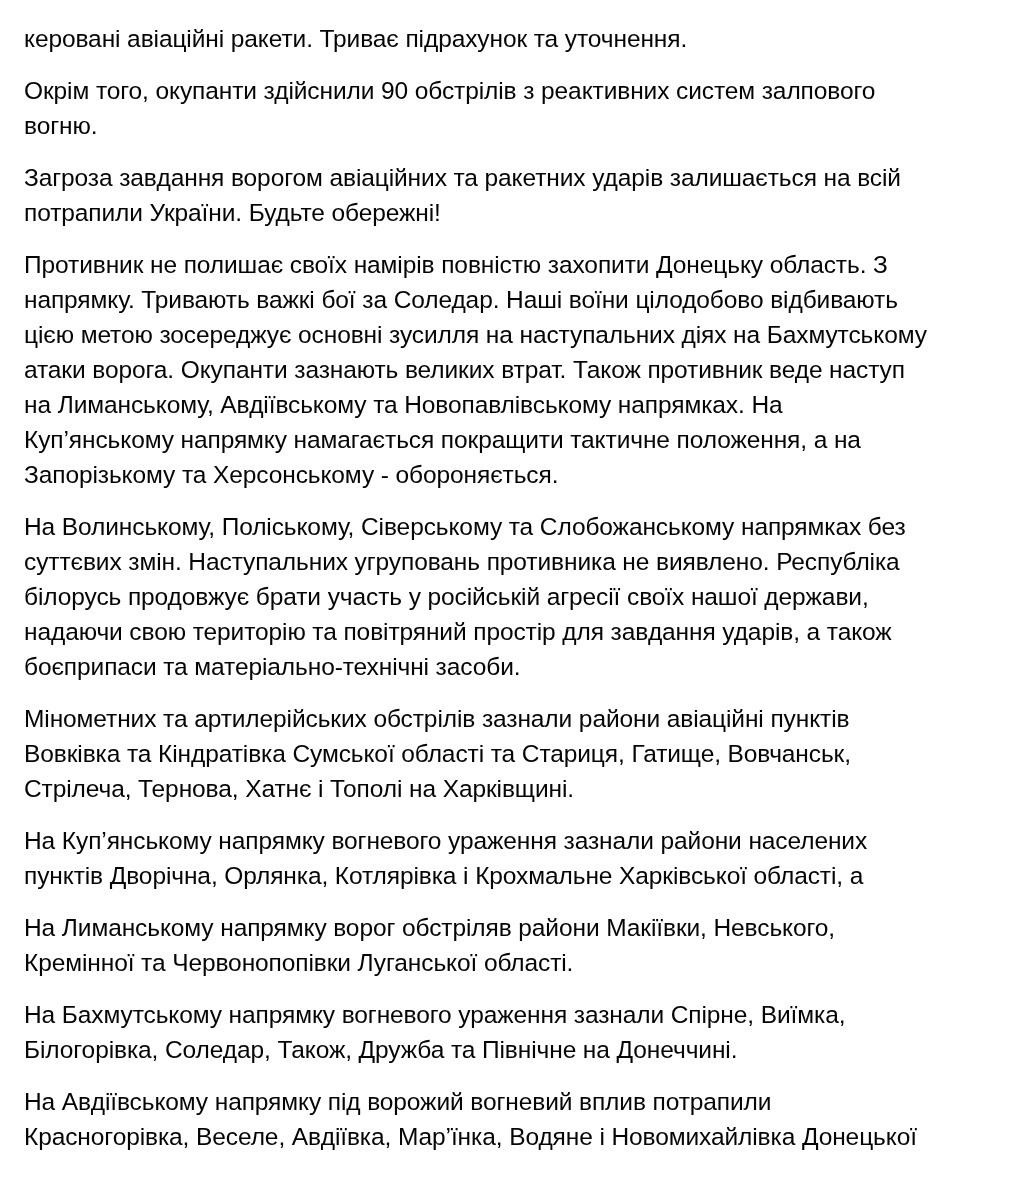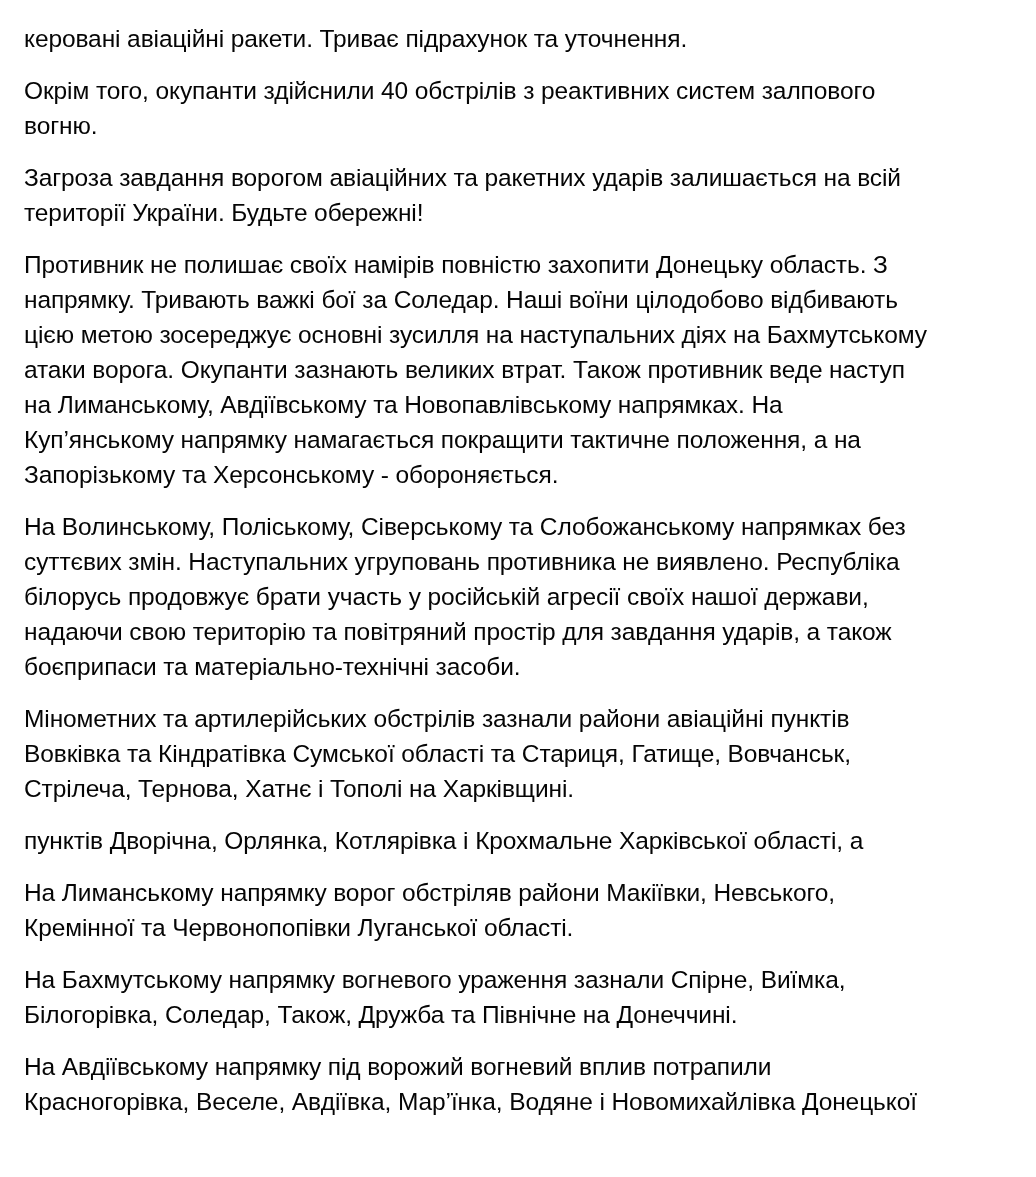--- a/index.html
+++ b/index.html
@@ -19,26 +19,26 @@
 </style>
 </head>
 <body>
 
 <div class="post" id="post">
     <p class="para">
       <span class="line"></span>
       <span class="line">керовані авіаційні ракети.  Триває підрахунок та уточнення.</span>
     </p>
     <p class="para">
-      <span class="line">Окрім того, окупанти здійснили 40 обстрілів з реактивних систем залпового</span>
+      <span class="line">Окрім того, окупанти здійснили 90 обстрілів з реактивних систем залпового</span>
       <span class="line">вогню.</span>
     </p>
     <p class="para">
       <span class="line">Загроза завдання ворогом авіаційних та ракетних ударів залишається на всій</span>
-      <span class="line">території України. Будьте обережні!</span>
+      <span class="line">потрапили України. Будьте обережні!</span>
     </p>
     <p class="para">
       <span class="line">Противник не полишає своїх намірів повністю захопити Донецьку область. З</span>
       <span class="line">напрямку. Тривають важкі бої за Соледар. Наші воїни цілодобово відбивають</span>
       <span class="line">цією метою зосереджує основні зусилля на наступальних діях на Бахмутському</span>
       <span class="line">атаки ворога. Окупанти зазнають великих втрат. Також противник веде наступ</span>
       <span class="line">на Лиманському, Авдіївському та Новопавлівському напрямках. На</span>
       <span class="line">Куп’янському напрямку намагається покращити тактичне положення, а на</span>
       <span class="line">Запорізькому та Херсонському - обороняється.</span>
     </p>
@@ -48,20 +48,21 @@
       <span class="line">білорусь продовжує брати участь у російській агресії своїх нашої держави,</span>
       <span class="line">надаючи свою територію та повітряний простір для завдання ударів, а також</span>
       <span class="line">боєприпаси та матеріально-технічні засоби.</span>
     </p>
     <p class="para">
       <span class="line">Мінометних та артилерійських обстрілів зазнали райони авіаційні пунктів</span>
       <span class="line">Вовківка та Кіндратівка Сумської області та Стариця, Гатище, Вовчанськ,</span>
       <span class="line">Стрілеча, Тернова, Хатнє і Тополі на Харківщині.</span>
     </p>
     <p class="para">
+      <span class="line">На Куп’янському напрямку вогневого ураження зазнали райони населених</span>
       <span class="line">пунктів Дворічна, Орлянка, Котлярівка і Крохмальне Харківської області, а</span>
     </p>
     <p class="para">
       <span class="line">На Лиманському напрямку ворог обстріляв райони Макіївки, Невського,</span>
       <span class="line">Кремінної та Червонопопівки Луганської області.</span>
     </p>
     <p class="para">
       <span class="line">На Бахмутському напрямку вогневого ураження зазнали Спірне, Виїмка,</span>
       <span class="line">Білогорівка, Соледар, Також, Дружба та Північне на Донеччині.</span>
     </p>

